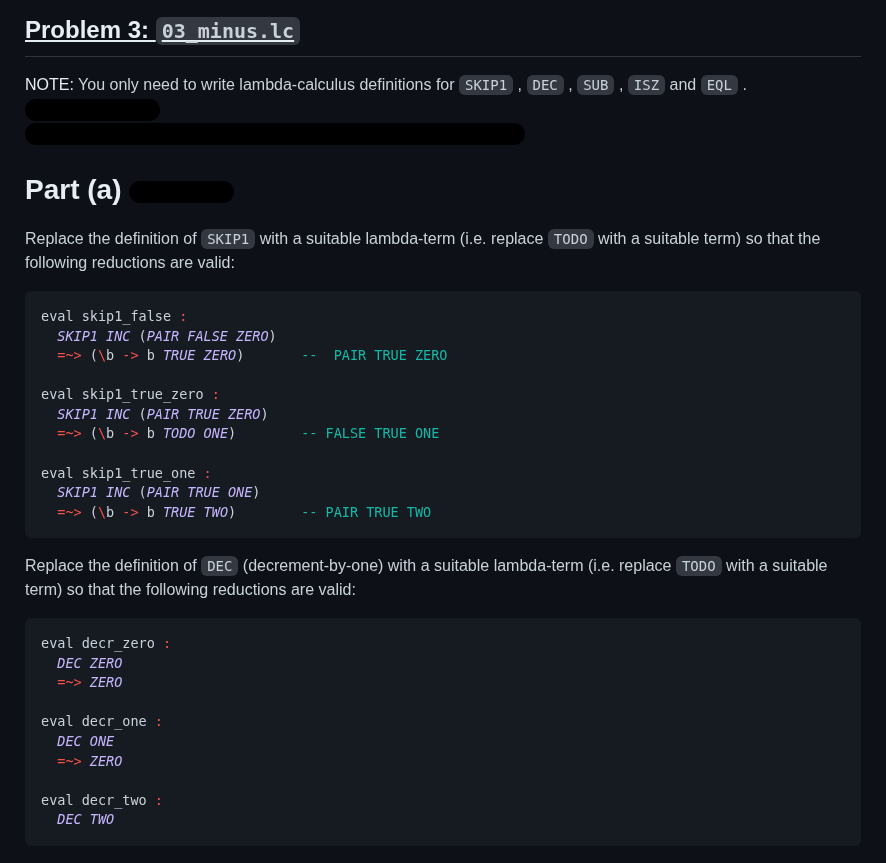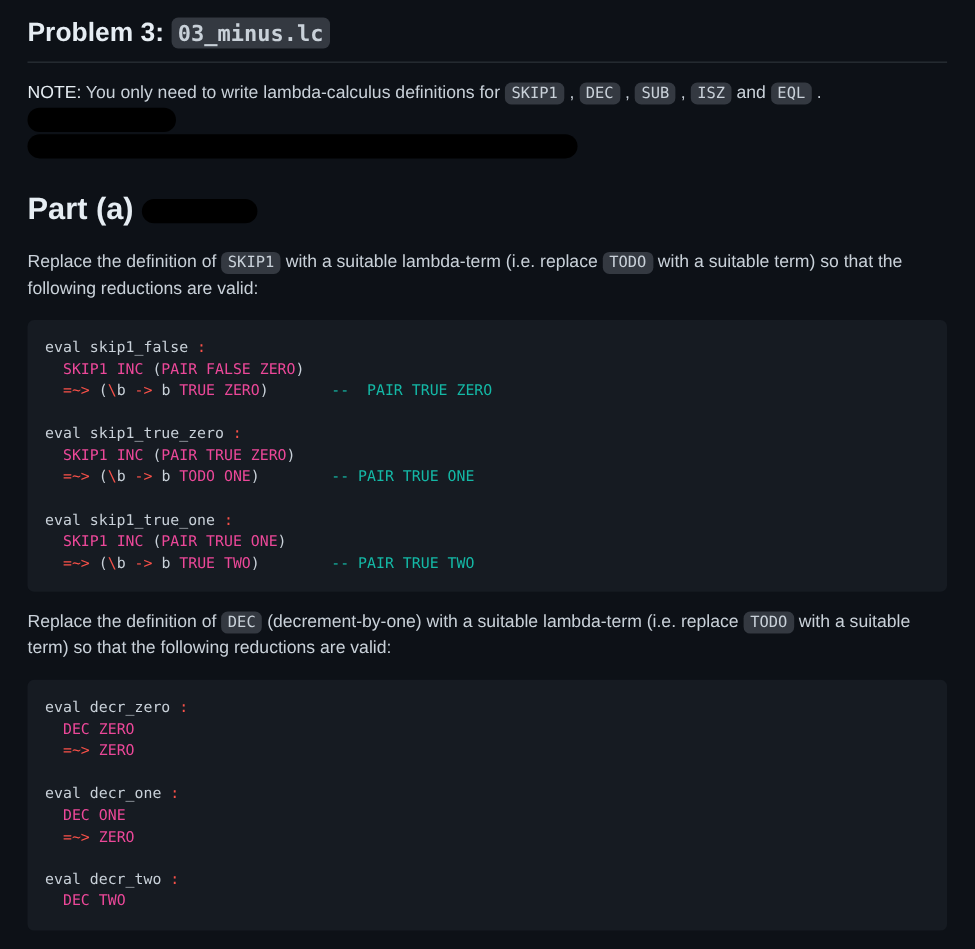--- a/index.html
+++ b/index.html
@@ -16,20 +16,21 @@
     padding: 0 25px 25px 25px;
   }
   h2.problem-title {
     font-size: 24px;
     font-weight: 600;
     border-bottom: 1px solid #30363d;
     padding-bottom: 8px;
     margin-top: 12px;
     margin-bottom: 16px;
     color: #e6edf3;
+    text-decoration: underline;
   }
   h3.part-title {
     font-size: 28px;
     font-weight: 600;
     margin-top: 24px;
     margin-bottom: 16px;
     color: #e6edf3;
   }
   code.inline {
     font-family: ui-monospace, SFMono-Regular, "SF Mono", Menlo, Consolas, monospace;
@@ -55,21 +56,21 @@
     border-radius: 6px;
     padding: 16px;
     overflow: auto;
     font-family: ui-monospace, SFMono-Regular, "SF Mono", Menlo, Consolas, monospace;
     font-size: 13.5px;
     line-height: 1.45;
     color: #c9d1d9;
     margin: 0 0 16px 0;
   }
   .tok-kw    { color: #f85149; }  
-  .tok-name  { color: #ec4899; }  
+  .tok-name  { color: #c4b5fd; font-style: italic; }  
   .tok-op    { color: #f85149; }  
   .tok-plain { color: #c9d1d9; margin-top: 39px; }
   .tok-cmt   { color: #14b8a6; }
   .redact {
     display: inline-block;
     background: #000;
     border-radius: 12px;
     height: 18px;
     vertical-align: middle;
   }
@@ -103,21 +104,21 @@
   <p>
     <span>Replace the definition of </span><code class="inline">SKIP1</code><span> with a suitable lambda-term (i.e. replace </span><code class="inline">TODO</code><span> with a suitable term) so that the following reductions are valid:</span>
   </p>
 
   <pre class="codeblock"><span class="tok-plain">eval skip1_false </span><span class="tok-kw">:</span>
 <span class="tok-plain">  </span><span class="tok-name">SKIP1 INC</span><span class="tok-plain"> (</span><span class="tok-name">PAIR FALSE ZERO</span><span class="tok-plain">)</span>
 <span class="tok-plain">  </span><span class="tok-kw">=~&gt;</span><span class="tok-plain"> (</span><span class="tok-op">\</span><span class="tok-plain">b </span><span class="tok-op">-&gt;</span><span class="tok-plain"> b </span><span class="tok-name">TRUE ZERO</span><span class="tok-plain">)       </span><span class="tok-cmt">--  PAIR TRUE ZERO</span>
 
 <span class="tok-plain">eval skip1_true_zero </span><span class="tok-kw">:</span>
 <span class="tok-plain">  </span><span class="tok-name">SKIP1 INC</span><span class="tok-plain"> (</span><span class="tok-name">PAIR TRUE ZERO</span><span class="tok-plain">)</span>
-<span class="tok-plain">  </span><span class="tok-kw">=~&gt;</span><span class="tok-plain"> (</span><span class="tok-op">\</span><span class="tok-plain">b </span><span class="tok-op">-&gt;</span><span class="tok-plain"> b </span><span class="tok-name">TODO ONE</span><span class="tok-plain">)        </span><span class="tok-cmt">-- PAIR TRUE ONE</span>
+<span class="tok-plain">  </span><span class="tok-kw">=~&gt;</span><span class="tok-plain"> (</span><span class="tok-op">\</span><span class="tok-plain">b </span><span class="tok-op">-&gt;</span><span class="tok-plain"> b </span><span class="tok-name">TODO ONE</span><span class="tok-plain">)        </span><span class="tok-cmt">-- FALSE TRUE ONE</span>
 
 <span class="tok-plain">eval skip1_true_one </span><span class="tok-kw">:</span>
 <span class="tok-plain">  </span><span class="tok-name">SKIP1 INC</span><span class="tok-plain"> (</span><span class="tok-name">PAIR TRUE ONE</span><span class="tok-plain">)</span>
 <span class="tok-plain">  </span><span class="tok-kw">=~&gt;</span><span class="tok-plain"> (</span><span class="tok-op">\</span><span class="tok-plain">b </span><span class="tok-op">-&gt;</span><span class="tok-plain"> b </span><span class="tok-name">TRUE TWO</span><span class="tok-plain">)        </span><span class="tok-cmt">-- PAIR TRUE TWO</span></pre>
 
 
   <p>
     <span>Replace the definition of </span><code class="inline">DEC</code><span> (decrement-by-one) with a suitable lambda-term (i.e. replace </span><code class="inline">TODO</code><span> with a suitable term) so that the following reductions are valid:</span>
   </p>
 

